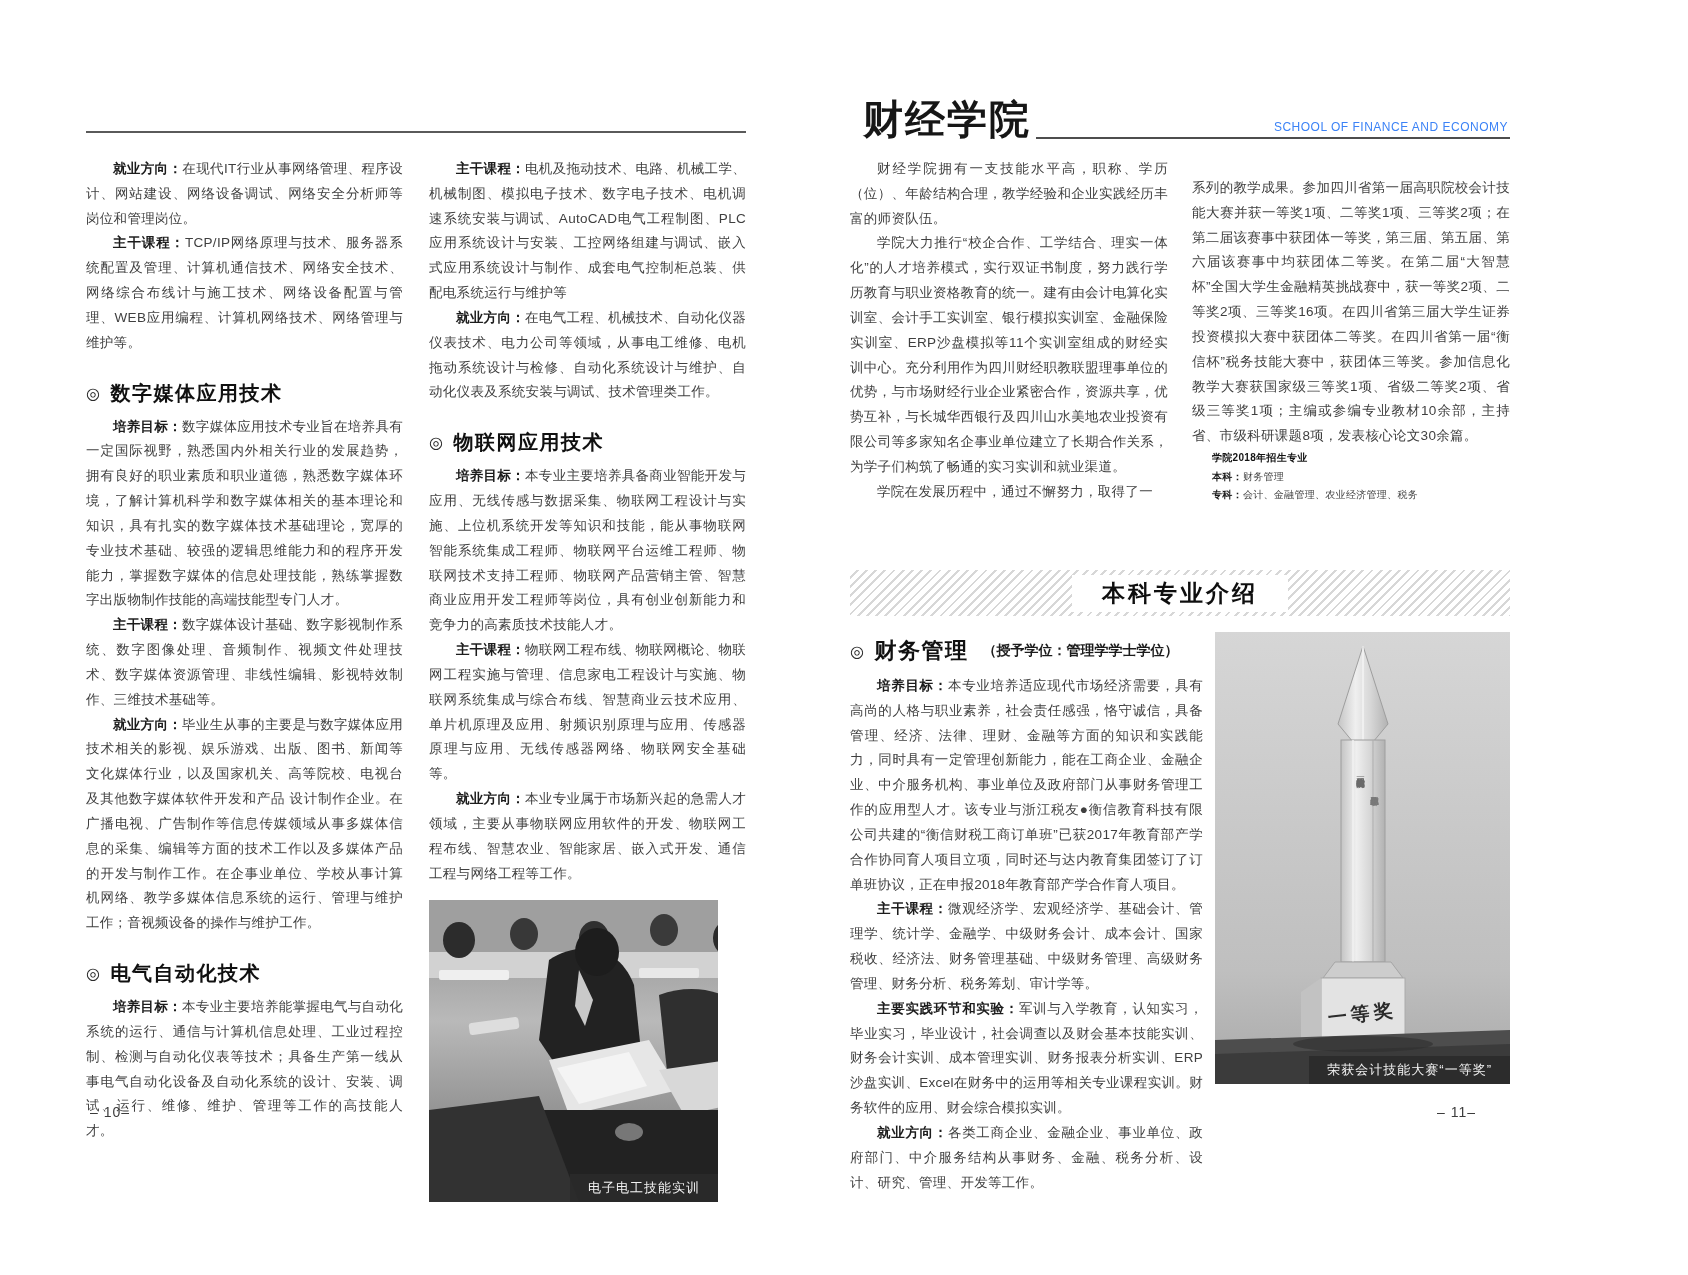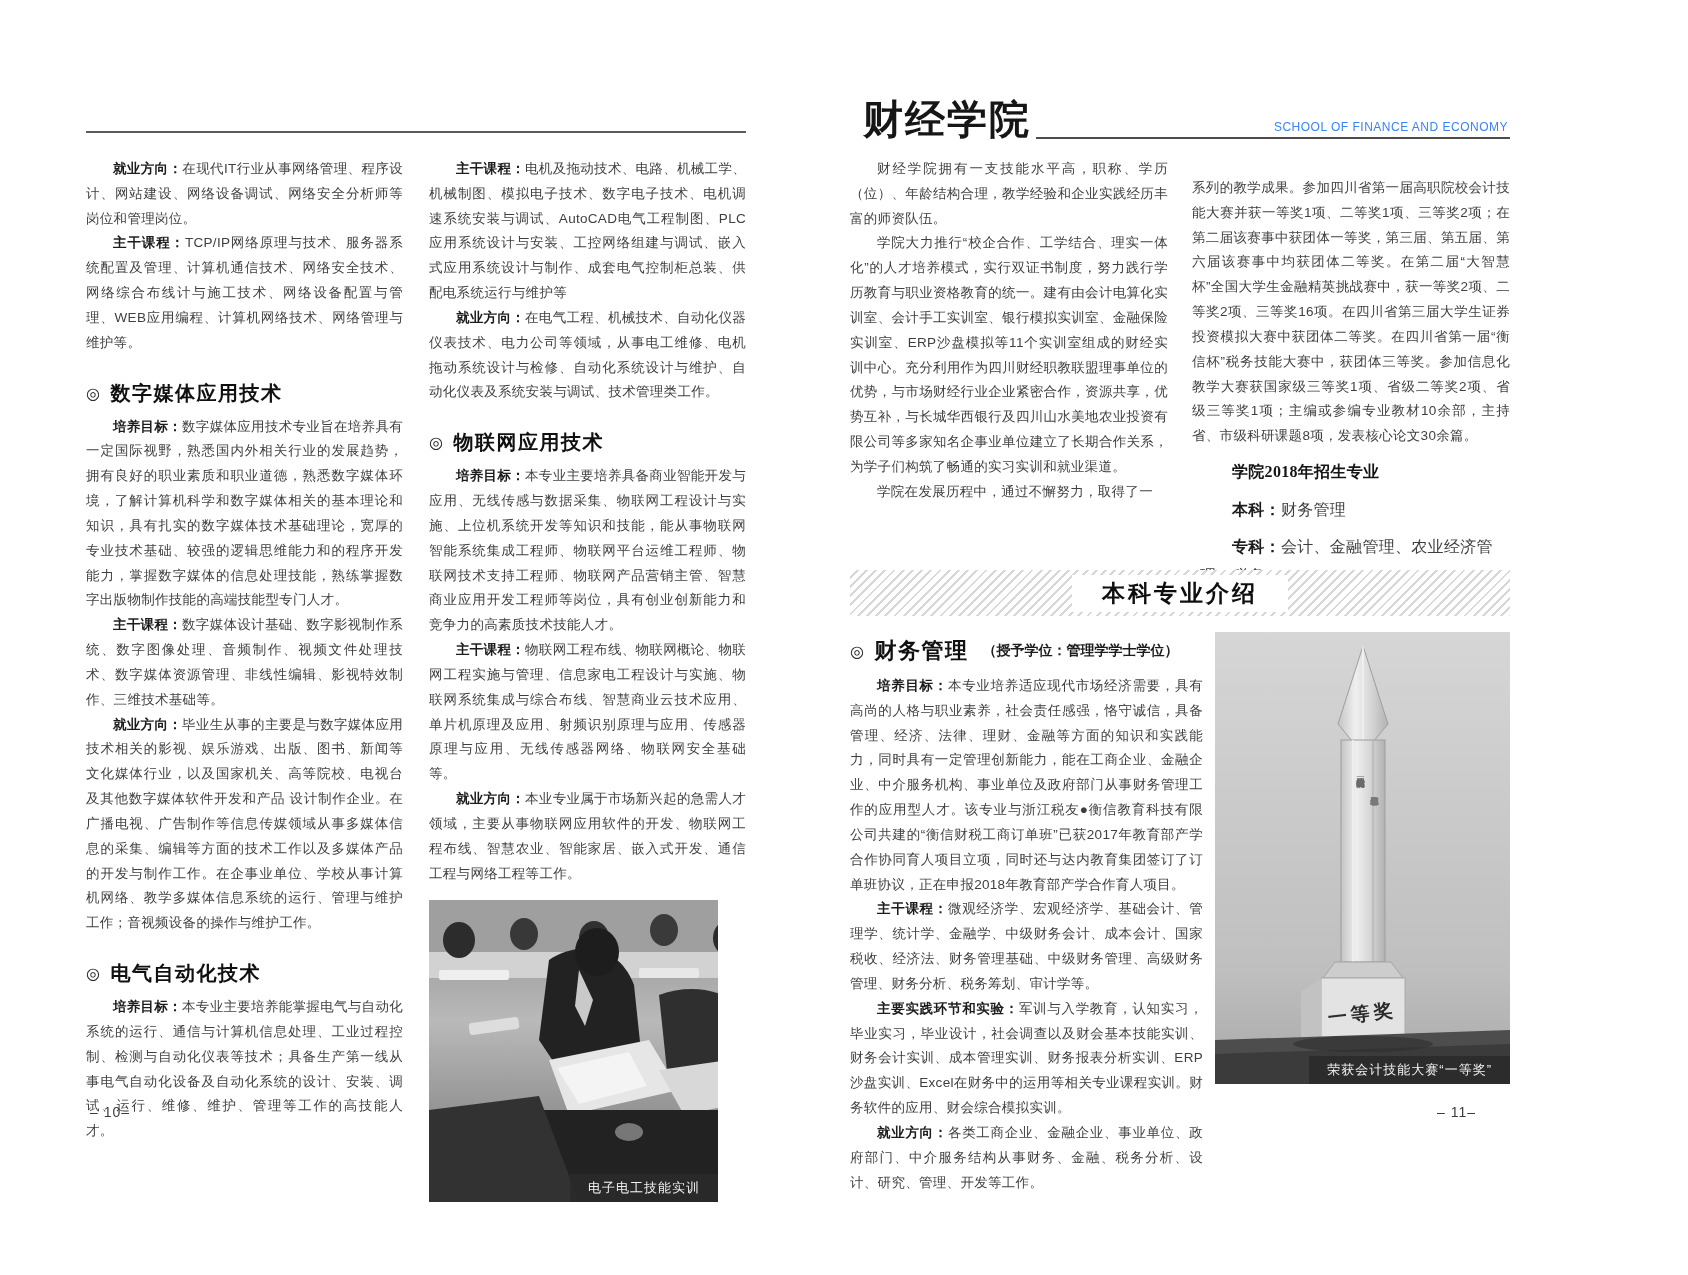--- a/index.html
+++ b/index.html
@@ -33,21 +33,21 @@
   .pageno.left { left:90px; }
   .pageno.right { left:1437px; }
   
   .rp-header { position:absolute; left:850px; top:92px; width:660px; height:52px; }
   .rp-title { position:absolute; left:13px; top:0; margin:0; font-size:40px; font-weight:bold; color:#161616; letter-spacing:2px; }
   .rp-header-line { position:absolute; left:186px; right:0; bottom:5px; height:2px; background:#4d4d4d; }
   .rp-title-en { position:absolute; right:2px; bottom:10px; font-size:12px; color:#3b82f6; letter-spacing:0.5px; }
   
   .rp-cols { position:absolute; left:850px; top:157px; width:660px; display:flex; gap:24px; }
   .rp-cols .col { width:318px; }
-  .enroll-line { margin:8px; text-indent:2em; font-size:16px; line-height:1.84; letter-spacing:0.3px;font-family:Liberation Serif, serif; }
+  .enroll-line { margin:0; text-indent:2em; font-size:10px; line-height:1.84; letter-spacing:0.3px; }
   .enroll-title { font-weight:bold; color:#141414; }
   
   .banner {
     position:absolute; left:850px; top:570px; width:660px; height:46px;
     background:repeating-linear-gradient(135deg, #ffffff 0 4.5px, #d7d7d7 4.5px 6.5px);
     display:flex; align-items:center; justify-content:center;
   }
   .banner-inner { background:#fff; padding:3px 30px; font-size:23px; font-weight:bold; color:#0e0e0e; letter-spacing:3px; }
   
   .fm-row { position:absolute; left:850px; top:632px; width:660px; display:flex; gap:12px; }

